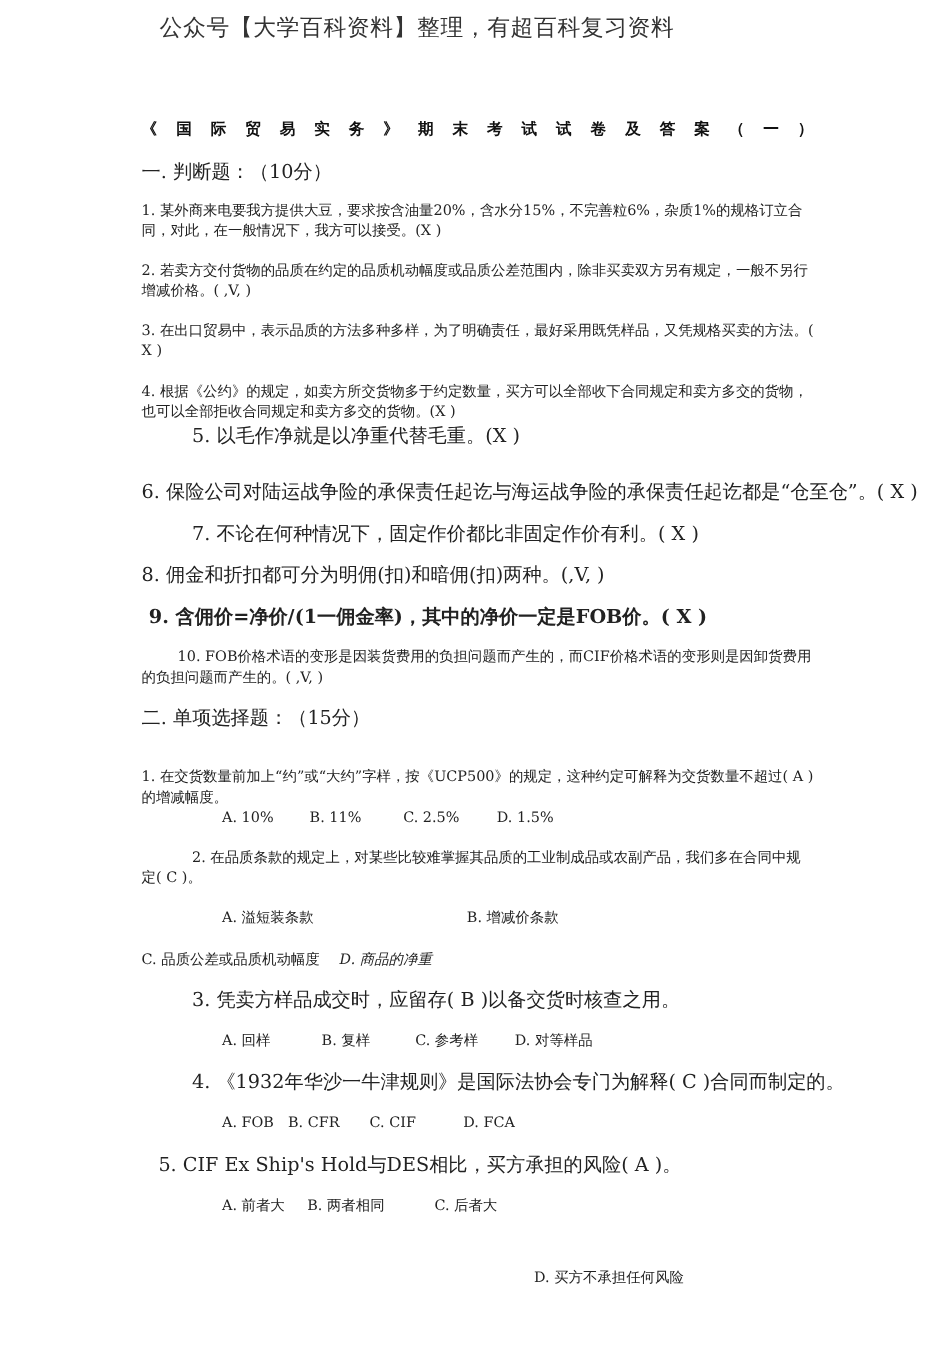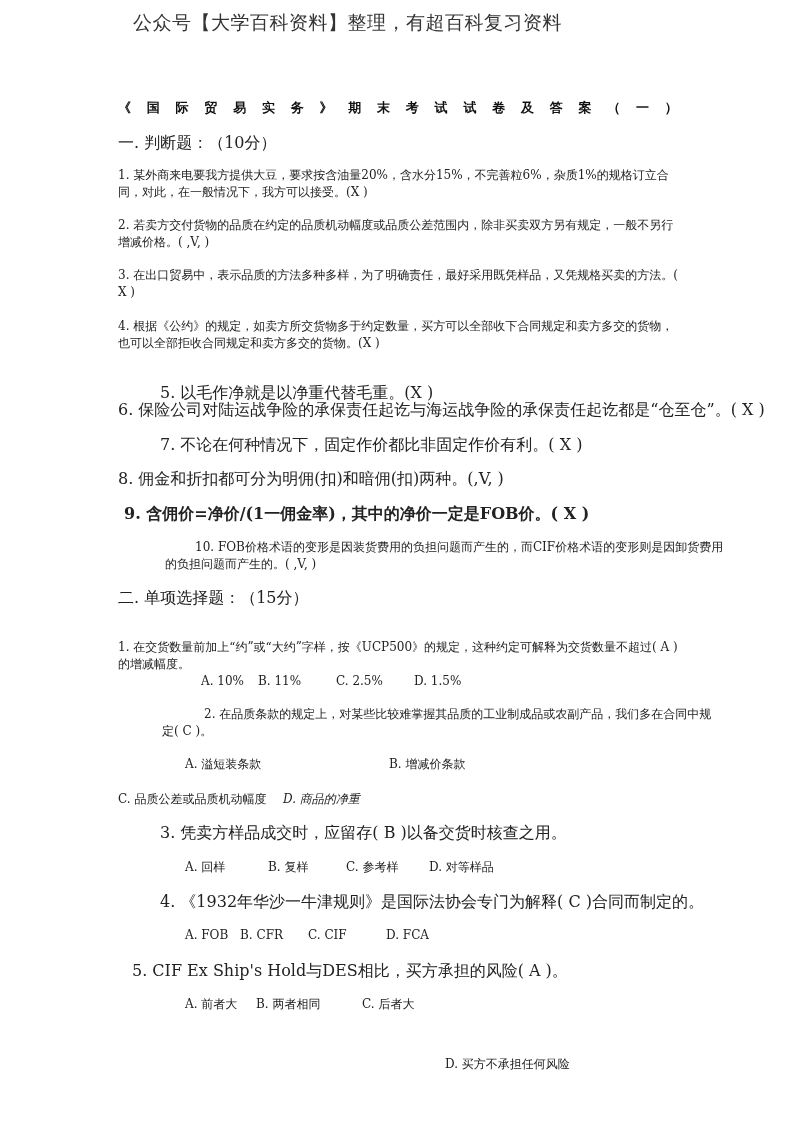--- a/index.html
+++ b/index.html
@@ -40,36 +40,36 @@
   <span>一</span>
   <span>）</span>
 </div>
 
 <div class="line" style="top:134px;left:118px;">一.      判断题：（10分）</div>
 
 <div class="para" style="top:167px;left:118px;">1. 某外商来电要我方提供大豆，要求按含油量20%，含水分15%，不完善粒6%，杂质1%的规格订立合同，对此，在一般情况下，我方可以接受。(X      )</div>
 <div class="para" style="top:217px;left:118px;">2. 若卖方交付货物的品质在约定的品质机动幅度或品质公差范围内，除非买卖双方另有规定，一般不另行增减价格。(    ,V,    )</div>
 <div class="para" style="top:267px;left:118px;">3. 在出口贸易中，表示品质的方法多种多样，为了明确责任，最好采用既凭样品，又凭规格买卖的方法。(    X    )</div>
 <div class="para" style="top:318px;left:118px;">4. 根据《公约》的规定，如卖方所交货物多于约定数量，买方可以全部收下合同规定和卖方多交的货物，也可以全部拒收合同规定和卖方多交的货物。(X       )</div>
-<div class="line" style="top:384px;left:160px;">5. 以毛作净就是以净重代替毛重。(X      )</div>
+<div class="line" style="top:354px;left:160px;">5. 以毛作净就是以净重代替毛重。(X      )</div>
 <div class="line" style="top:401px;left:118px;">6. 保险公司对陆运战争险的承保责任起讫与海运战争险的承保责任起讫都是“仓至仓”。(    X    )</div>
 <div class="line" style="top:436px;left:160px;">7. 不论在何种情况下，固定作价都比非固定作价有利。(    X    )</div>
 <div class="line" style="top:470px;left:118px;">8. 佣金和折扣都可分为明佣(扣)和暗佣(扣)两种。(,V,       )</div>
 <div class="line" style="top:505px;left:124px;font-weight:bold;">9. 含佣价=净价/(1一佣金率)，其中的净价一定是FOB价。(    X    )</div>
-<div class="para" style="top:539px;left:118px;text-indent:30px;margin-left:47px;">10.      FOB价格术语的变形是因装货费用的负担问题而产生的，而CIF价格术语的变形则是因卸货费用的负担问题而产生的。(    ,V,    )</div>
+<div class="para" style="top:539px;left:118px;text-indent:30px;">10.      FOB价格术语的变形是因装货费用的负担问题而产生的，而CIF价格术语的变形则是因卸货费用的负担问题而产生的。(    ,V,    )</div>
 
 <div class="line" style="top:589px;left:118px;">二.      单项选择题：（15分）</div>
 
 <div class="para" style="top:639px;left:118px;">1. 在交货数量前加上“约”或“大约”字样，按《UCP500》的规定，这种约定可解释为交货数量不超过(    A    )的增减幅度。</div>
-<div class="opt" style="top:673px;left:185px;margin-left:16px;">A. 10%</div>
+<div class="opt" style="top:673px;left:185px;">A. 10%</div>
 <div class="opt" style="top:673px;left:258px;">B. 11%</div>
 <div class="opt" style="top:673px;left:336px;">C. 2.5%</div>
 <div class="opt" style="top:673px;left:414px;">D. 1.5%</div>
 
-<div class="para" style="top:706px;left:118px;text-indent:42px;margin-left:44px;">2. 在品质条款的规定上，对某些比较难掌握其品质的工业制成品或农副产品，我们多在合同中规定( C      )。</div>
+<div class="para" style="top:706px;left:118px;text-indent:42px;">2. 在品质条款的规定上，对某些比较难掌握其品质的工业制成品或农副产品，我们多在合同中规定( C      )。</div>
 <div class="opt" style="top:756px;left:185px;">A. 溢短装条款</div>
 <div class="opt" style="top:756px;left:389px;">B. 增减价条款</div>
 <div class="opt" style="top:791px;left:118px;">C. 品质公差或品质机动幅度</div>
 <div class="opt" style="top:791px;left:283px;font-style:italic;">D. 商品的净重</div>
 
 <div class="line" style="top:824px;left:160px;">3. 凭卖方样品成交时，应留存( B      )以备交货时核查之用。</div>
 <div class="opt" style="top:859px;left:185px;">A. 回样</div>
 <div class="opt" style="top:859px;left:268px;">B. 复样</div>
 <div class="opt" style="top:859px;left:346px;">C. 参考样</div>
 <div class="opt" style="top:859px;left:429px;">D. 对等样品</div>

